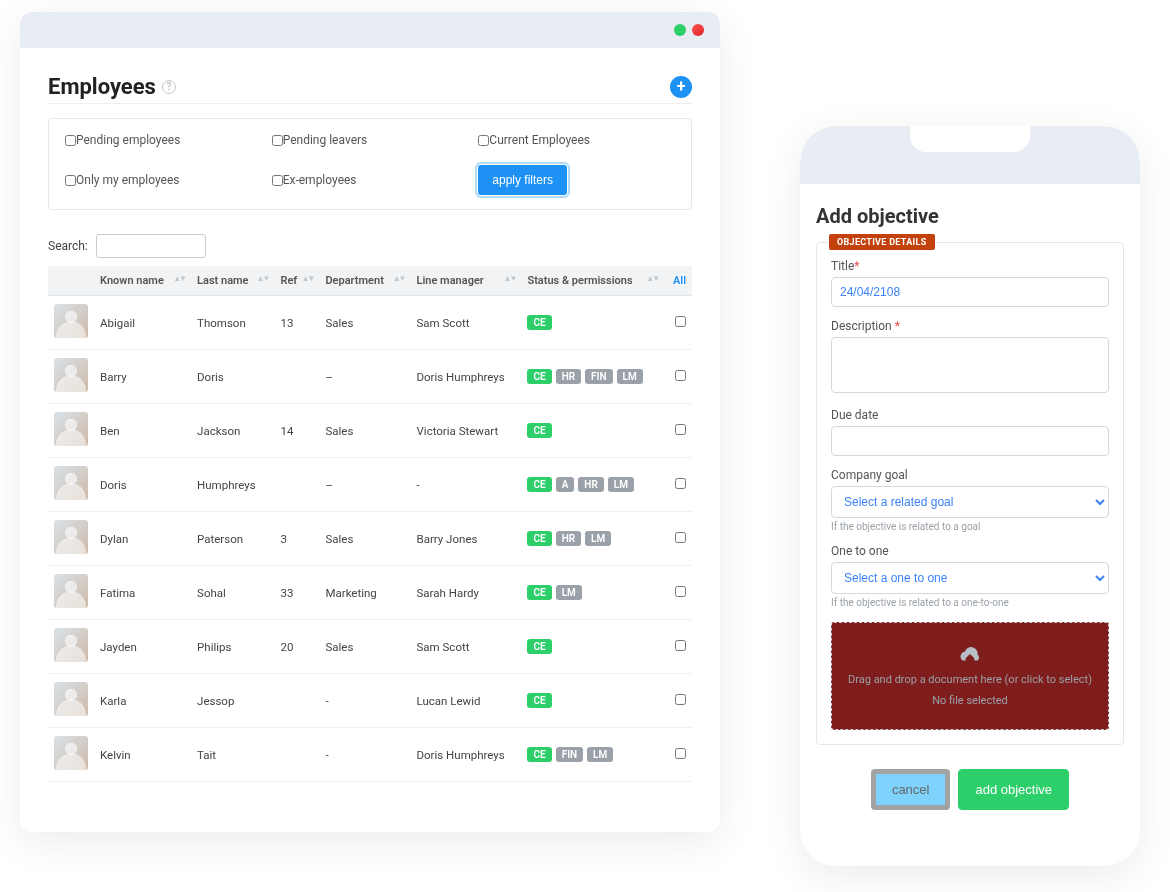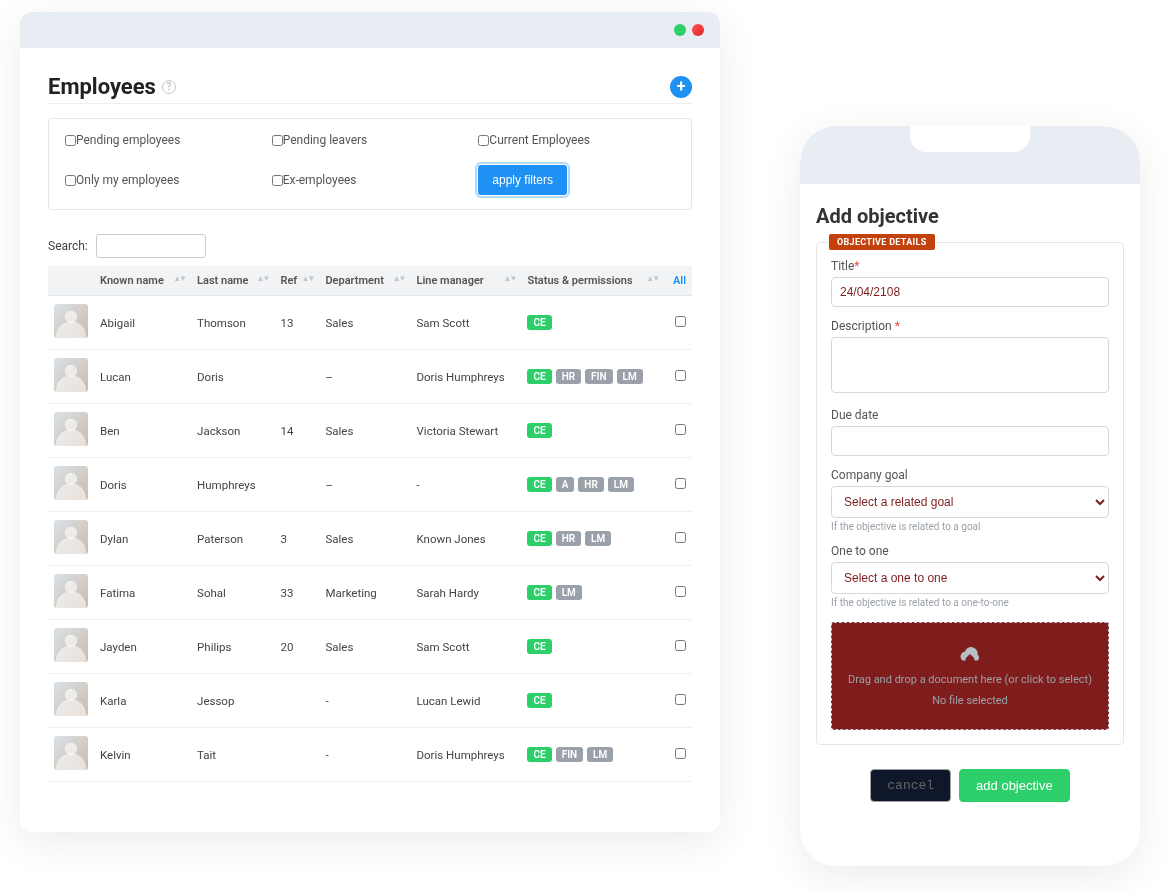--- a/index.html
+++ b/index.html
@@ -103,38 +103,38 @@
 
   .panel { border: 1px solid #e6e6e6; border-radius: 4px; position: relative; padding: 16px 14px 14px; margin-top: 8px; }
   .panel-legend {
     position: absolute; top: -9px; left: 12px; background: #c2410c; color: #fff;
     font-size: 9px; font-weight: 700; padding: 3px 8px; border-radius: 2px; letter-spacing: 0.3px;
   }
   .fld { margin-bottom: 12px; }
   .fld label { display: block; font-size: 12px; color: #555; margin-bottom: 4px; }
   .req { color: #e14d4d; }
   .fld input[type=text], .fld textarea, .fld select {
-    width: 100%; padding: 7px 8px; border: 1px solid #d5d9dd; border-radius: 4px; font-size: 12px; color: #7f1d1d;
+    width: 100%; padding: 7px 8px; border: 1px solid #d5d9dd; border-radius: 4px; font-size: 12px; color: #3b82f6;
     background: #fff;
   }
   .fld textarea { height: 56px; resize: none; }
   .fld select { appearance: auto; }
   .hint { font-size: 10px; color: #9aa1a8; margin-top: 3px; }
 
   .dropzone {
     border: 1px dashed #c6cbd1; background: #7f1d1d; border-radius: 3px;
     text-align: center; color: #9aa1a8; padding: 22px 10px; font-size: 11px;
     margin-top: 14px; cursor: pointer;
   }
   .dropzone .cloud { width: 26px; height: 20px; margin: 0 auto 8px; }
   .dropzone .cloud svg { width: 100%; height: 100%; fill: #b7bec5; }
   .dropzone .nofile { margin-top: 8px; font-size: 11px; }
 
   .phone-actions { text-align: center; margin-top: 24px; display: flex; gap: 8px; justify-content: center; }
-  .btn-cancel { background: #0f172a; border: 1px solid #a3a3a3; color: #666; padding: 8px 16px; border-radius: 4px; font-size: 13px; cursor: pointer; font-family: Liberation Mono, monospace; }
+  .btn-cancel { background: #7dd3fc; border: 5px solid #a3a3a3; color: #666; padding: 8px 16px; border-radius: 4px; font-size: 13px; cursor: pointer; }
   .btn-primary { background: #2dcf6a; border: 1px solid #2dcf6a; color: #fff; padding: 8px 16px; border-radius: 4px; font-size: 13px; cursor: pointer; }
 </style>
 </head>
 <body>
 
 <div class="stage">
 
   <div class="desktop-window">
     <div class="titlebar">
       <span class="dot green"></span>
@@ -205,21 +205,21 @@
               <td>Sam Scott</td>
               <td>
                 <div class="badges">
                   <span class="badge b-ce">CE</span>
                 </div>
               </td>
               <td class="row-chk"><input type="checkbox" style=""></td>
             </tr>
             <tr>
               <td class="avcell"><span class="avatar-ph"></span></td>
-              <td>Lucan</td>
+              <td>Barry</td>
               <td>Doris</td>
               <td></td>
               <td>–</td>
               <td>Doris Humphreys</td>
               <td>
                 <div class="badges">
                   <span class="badge b-ce">CE</span>
                   <span class="badge b-gray">HR</span>
                   <span class="badge b-gray">FIN</span>
                   <span class="badge b-gray">LM</span>
@@ -257,21 +257,21 @@
                 </div>
               </td>
               <td class="row-chk"><input type="checkbox" style=""></td>
             </tr>
             <tr>
               <td class="avcell"><span class="avatar-ph"></span></td>
               <td>Dylan</td>
               <td>Paterson</td>
               <td>3</td>
               <td>Sales</td>
-              <td>Known Jones</td>
+              <td>Barry Jones</td>
               <td>
                 <div class="badges">
                   <span class="badge b-ce">CE</span>
                   <span class="badge b-gray">HR</span>
                   <span class="badge b-gray">LM</span>
                 </div>
               </td>
               <td class="row-chk"><input type="checkbox" style=""></td>
             </tr>
             <tr>

